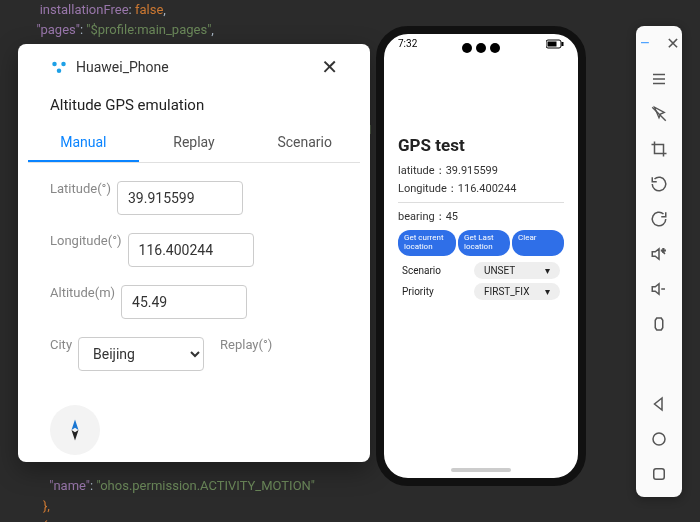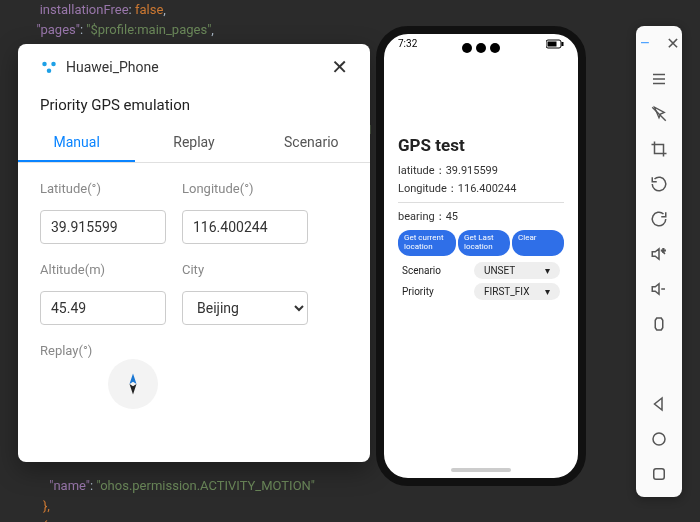--- a/index.html
+++ b/index.html
@@ -2,31 +2,31 @@
 <html><head>
 <meta charset="utf-8">
 <style>
   *{box-sizing:border-box;margin:0;padding:0;font-family:-apple-system,BlinkMacSystemFont,"Segoe UI",Roboto,sans-serif}
   body{width:700px;height:522px;background:#2b2b2b;overflow:hidden;position:relative}
   
   .code-bg{position:absolute;inset:0;padding:0 30px;font-family:Consolas,monospace;font-size:13px;line-height:20px;color:#a9b7c6}
   .code-bg .k{color:#cc7832}.code-bg .s{color:#6a8759}.code-bg .p{color:#9876aa}
   .code-line{white-space:pre}
   
-  .dialog{position:absolute;left:18px;top:44px;width:352px;height:418px;background:#fff;border-radius:8px;box-shadow:0 8px 24px rgba(0,0,0,.35);padding:0 22px}
+  .dialog{position:absolute;left:18px;top:44px;width:352px;height:418px;background:#fff;border-radius:8px;box-shadow:0 8px 24px rgba(0,0,0,.35);padding:0 32px}
   .dlg-hdr{display:flex;align-items:center;gap:8px;height:46px}
   .hw-icon{width:18px;height:18px}
   .dlg-title{font-size:14px;color:#333}
   .dlg-close{margin-left:auto;font-size:20px;color:#333;cursor:pointer}
   .dlg-h{font-size:15px;color:#222;margin:6px 0 10px}
   .tabs{display:flex;border-bottom:1px solid #e0e0e0;margin:0 -22px}
   .tab{flex:1;text-align:center;padding:10px 0;font-size:14px;color:#555;cursor:pointer}
   .tab.active{color:#0a84ff;border-bottom:2px solid #0a84ff}
   .form{display:flex;flex-wrap:wrap;gap:18px 16px;padding-top:18px}
-  .field{display:flex;flex-direction:column;gap:14px}
+  .field{display:flex;gap:6px}
   .field label{font-size:13px;color:#888}
   .field input,.field select{height:34px;border:1px solid #ccc;border-radius:4px;padding:0 10px;font-size:14px;color:#333;background:#fff}
   .w-small{width:126px}
   .w-med{width:186px}
   .compass{width:50px;height:50px;border-radius:50%;background:#f3f3f3;display:flex;align-items:center;justify-content:center;margin-top:16px}
   
   .phone{position:absolute;left:376px;top:26px;width:210px;height:460px;background:#fff;border:8px solid #111;border-radius:32px;overflow:hidden}
   .statusbar{display:flex;align-items:center;justify-content:space-between;padding:4px 14px;font-size:10px}
   .pill{position:absolute;top:9px;left:50%;transform:translateX(-50%);display:flex;gap:4px}
   .pill span{width:10px;height:10px;background:#000;border-radius:50%}
@@ -68,21 +68,21 @@
           <g fill="#1ea0e6">
             <circle cx="6" cy="8" r="3"></circle>
             <circle cx="18" cy="8" r="3"></circle>
             <circle cx="12" cy="17" r="3"></circle>
           </g>
         </svg>
     </span>
     <span class="dlg-title">Huawei_Phone</span>
     <span class="dlg-close">✕</span>
   </div>
-  <div class="dlg-h">Priority GPS emulation</div>
+  <div class="dlg-h">Altitude GPS emulation</div>
   <div class="tabs">
     <div class="tab active">Manual</div>
     <div class="tab">Replay</div>
     <div class="tab">Scenario</div>
   </div>
   <div class="form">
     <div class="field">
         <label>Latitude(°)</label>
         <input class="w-small" value="39.915599" style="">
       </div>

